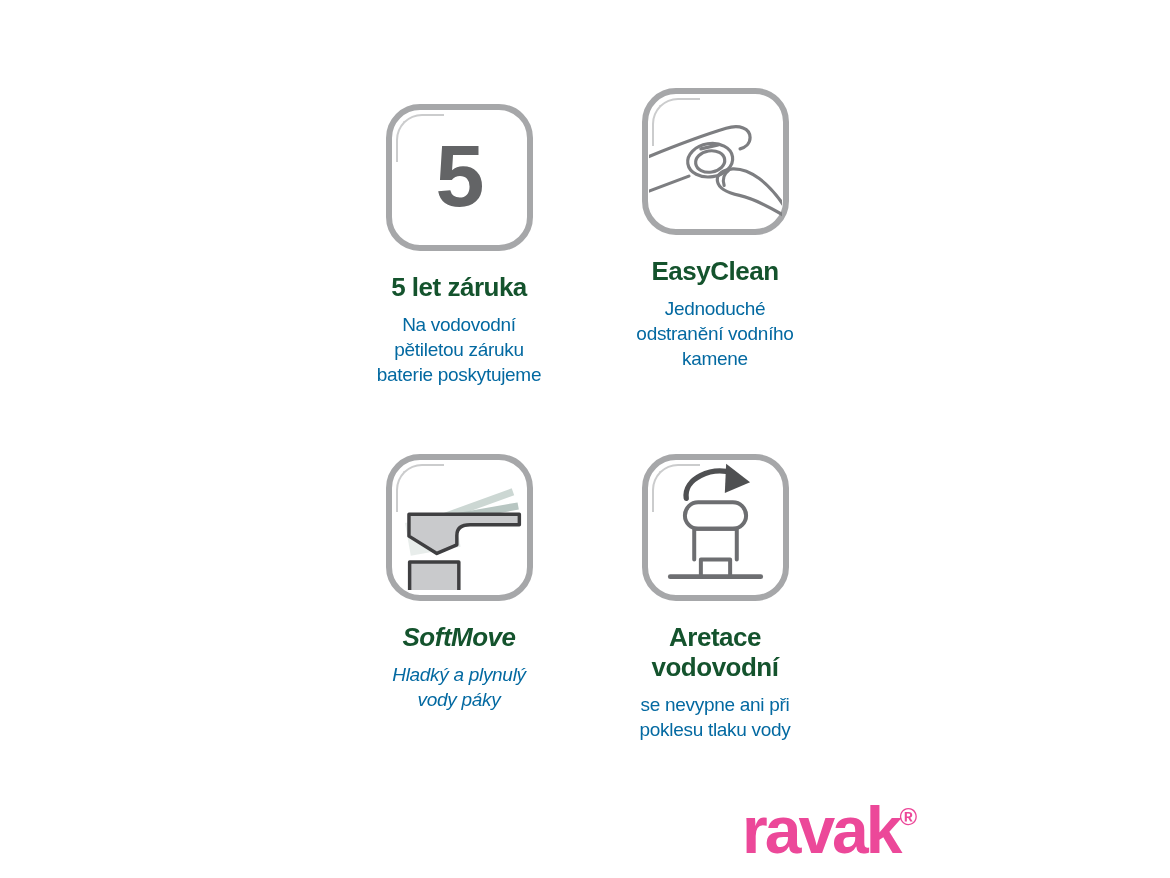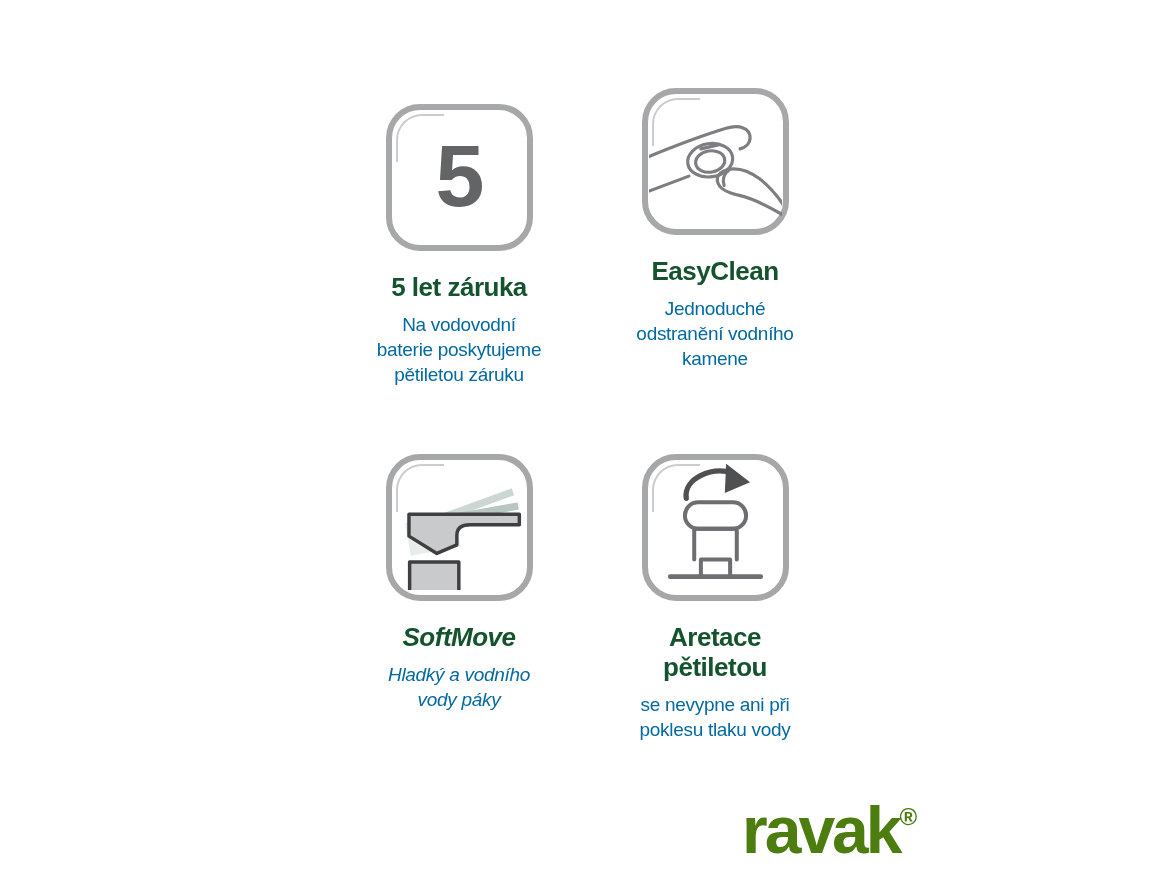--- a/index.html
+++ b/index.html
@@ -58,21 +58,21 @@
   .desc{
     margin-top:10px;
     font-size:19px;
     line-height:25px;
     color:#0369a1;
     letter-spacing:-0.3px;
   }
   .logo{
     position:absolute;
     left:742px;top:799px;
-    color:#4d7c0f;
+    color:#ec4899;
     white-space:nowrap;
   }
   .logo .word{
     font-size:66px;
     font-weight:bold;
     letter-spacing:-3px;
     line-height:62px;
   }
   .logo .reg{
     font-size:24px;
@@ -89,22 +89,22 @@
   <div class="feature f0">
     <div class="badge">
       <div class="corner-accent"></div>
       <div class="big-digit">5</div>
     </div>
     <div class="title">
       <div>5 let záruka</div>
     </div>
     <div class="desc">
       <div>Na vodovodní</div>
+      <div>pětiletou záruku</div>
       <div>baterie poskytujeme</div>
-      <div>pětiletou záruku</div>
     </div>
   </div>
 
   <div class="feature f1">
     <div class="badge">
       <div class="corner-accent"></div>
       <svg width="133" height="133" viewBox="0 0 100 100">
         <g fill="none" stroke="#7d7e81" stroke-width="2.4" stroke-linecap="round" stroke-linejoin="round">
 
           <path d="M-2,47 C20,38 48,28 58,25 C68,22 76,25 76,32 C76,36.5 72.5,39.5 68.5,40.5"></path>
@@ -144,21 +144,21 @@
         <path d="M12,40 L95,40 L95,48 L58,48 Q48,48 48,56 L48,63 L33,69.5 L12,56.5 Z" fill="#c9cacc" stroke="#3f3f41" stroke-width="2.6" stroke-linejoin="round"></path>
 
         <rect x="12.5" y="76" width="37" height="21" fill="#c9cacc"></rect>
         <path d="M12.5,97 L12.5,76 L49.5,76 L49.5,97" fill="none" stroke="#3f3f41" stroke-width="2.6" stroke-linejoin="round"></path>
       </svg>
     </div>
     <div class="title">
       <div>SoftMove</div>
     </div>
     <div class="desc">
-      <div>Hladký a vodního</div>
+      <div>Hladký a plynulý</div>
       <div>vody páky</div>
     </div>
   </div>
 
   <div class="feature f3">
     <div class="badge">
       <div class="corner-accent"></div>
       <svg width="133" height="133" viewBox="0 0 100 100">
         <g fill="none" stroke="#6d6e71" stroke-width="3" stroke-linecap="round" stroke-linejoin="round">
 
@@ -170,21 +170,21 @@
 
           <rect x="27" y="31" width="46" height="20" rx="10"></rect>
         </g>
 
         <path d="M28,28 C26,13 47,4 63,9" fill="none" stroke="#4f5052" stroke-width="4" stroke-linecap="round"></path>
         <polygon points="58,2 76,16 57,24" fill="#4f5052"></polygon>
       </svg>
     </div>
     <div class="title">
       <div>Aretace</div>
-      <div>pětiletou</div>
+      <div>vodovodní</div>
     </div>
     <div class="desc">
       <div>se nevypne ani při</div>
       <div>poklesu tlaku vody</div>
     </div>
   </div>
 
   <div class="logo">
     <span class="word">ravak</span><span class="reg">®</span>
   </div>

